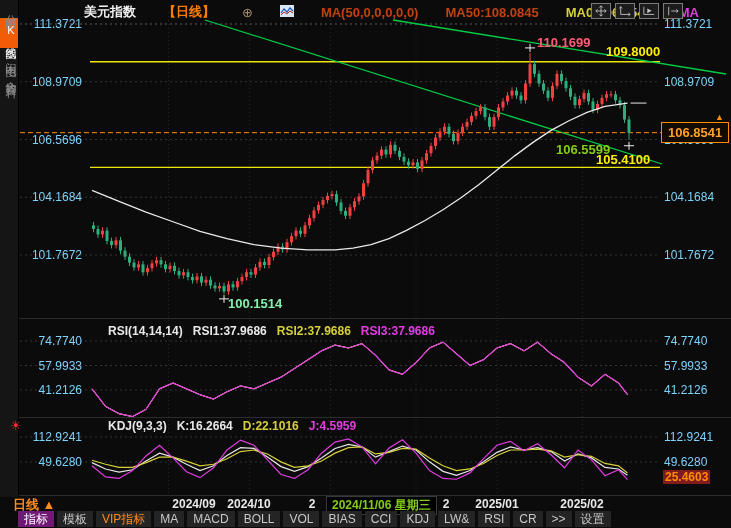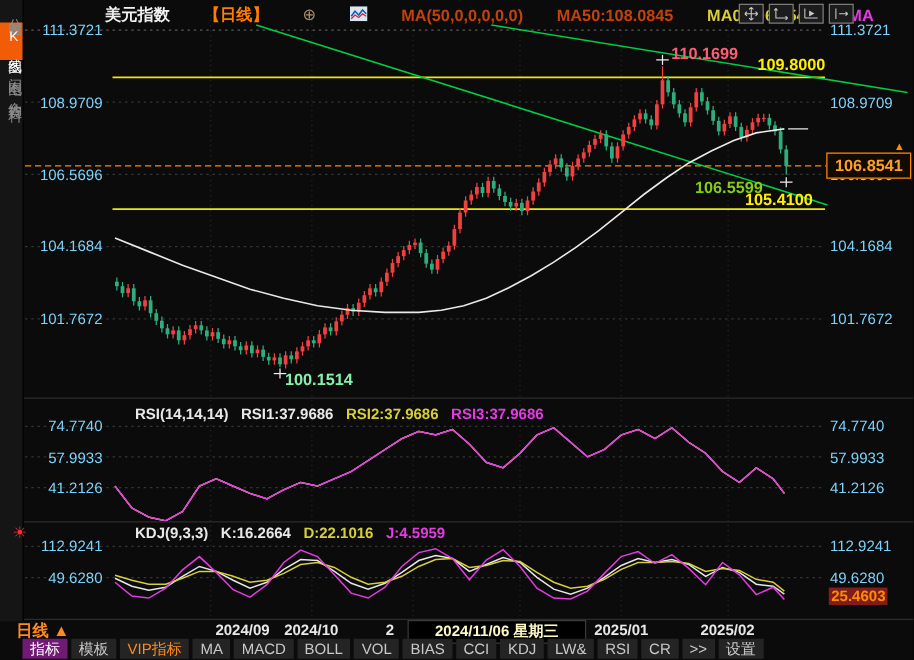--- a/index.html
+++ b/index.html
@@ -28,22 +28,22 @@
   #tag-last{left:661px;top:122px;border:1px solid #ff8c00;background:#140b00;color:#ffa026;
             font-size:13px;font-weight:700;padding:2px 6px;}
   #tag-last-arrow{left:715px;top:112px;color:#ff8c00;font-size:9px;}
   #kdj-tag{left:663px;top:470px;background:#7f1d1d;color:#ff8c00;font-size:12px;font-weight:700;padding:0 2px;}
   
   .phead{position:absolute;font-size:12px;font-weight:700;display:flex;gap:10px;margin-left:20px;}
   .c-w{color:#e8e8e8}.c-y{color:#d6cf3a}.c-m{color:#e23ce2}
   
   #periodlbl{left:13px;top:496px;color:#ff8a1e;font-size:13px;font-weight:700;}
   .dlbl{position:absolute;top:497px;transform:translateX(-50%);color:#e8e8e8;font-size:12px;font-weight:600;}
-  #cursor-tip{left:326px;top:496px;background:#000;border:1px solid #3a3a3a;color:#fef9c3;
-              font-size:12px;font-weight:600;padding:0 21px;}
+  #cursor-tip{left:326px;top:496px;background:#000;border:1px solid #3a3a3a;color:#84cc16;
+              font-size:12px;font-weight:600;padding:0 5px;}
   
   #toolbar{left:18px;top:511px;display:flex;gap:3px;}
   .titem{background:#242424;color:#c8c8c8;font-size:12px;height:16px;line-height:16px;padding:0 6px;cursor:pointer;}
   .titem.active{background:#701a75;color:#fff;}
   .titem.vip{color:#ff8a1e;}
   
   #wm{left:592px;top:463px;font-size:41px;font-weight:700;color:#efefef;letter-spacing:0px;}
   #sunicon{left:10px;top:418px;color:#ff2d2d;font-size:13px;}
 </style>
 </head>

